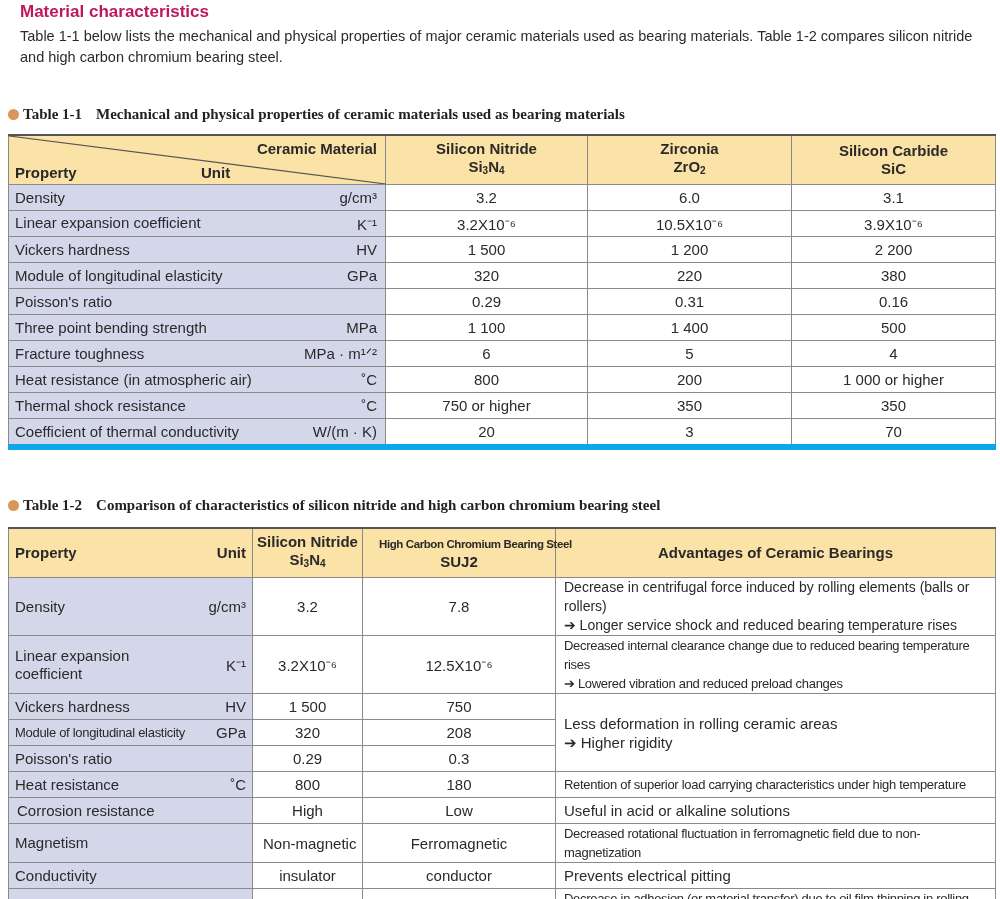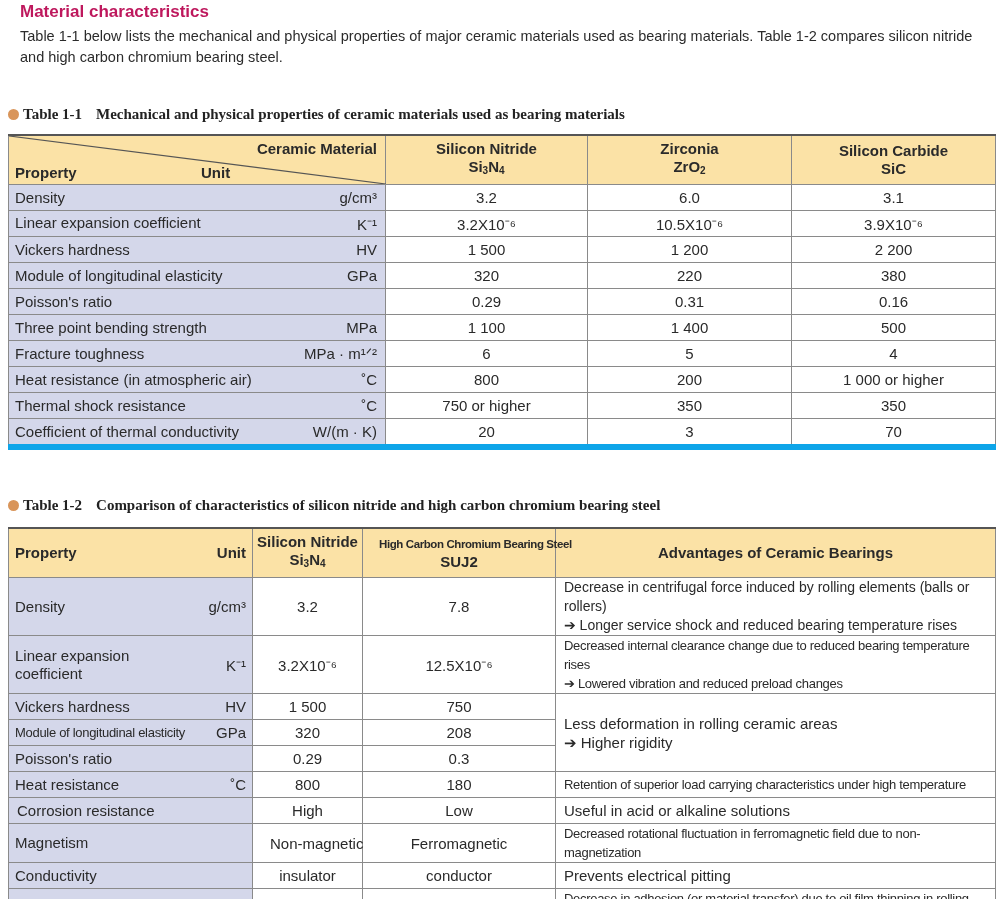--- a/index.html
+++ b/index.html
@@ -279,21 +279,21 @@
         <td class="prop unit" style="border-left:none;"></td>
         <td class="val" style="padding:0 2px;">High</td>
         <td class="val">Low</td>
         <td class="adv big" rowspan="1">
           <div>Useful in acid or alkaline solutions</div>
         </td>
       </tr>
       <tr>
         <td class="prop" style="border-right:none;white-space:normal;line-height:18px;">Magnetism</td>
         <td class="prop unit" style="border-left:none;"></td>
-        <td class="val" style="padding:0 17px;">Non-magnetic</td>
+        <td class="val" style="padding:0 10px;">Non-magnetic</td>
         <td class="val">Ferromagnetic</td>
         <td class="adv narrow" rowspan="1">
           <div>Decreased rotational fluctuation in ferromagnetic field due to non-magnetization</div>
         </td>
       </tr>
       <tr>
         <td class="prop" style="border-right:none;white-space:normal;line-height:18px;">Conductivity</td>
         <td class="prop unit" style="border-left:none;"></td>
         <td class="val" style="padding:0 14px;">insulator</td>
         <td class="val">conductor</td>

